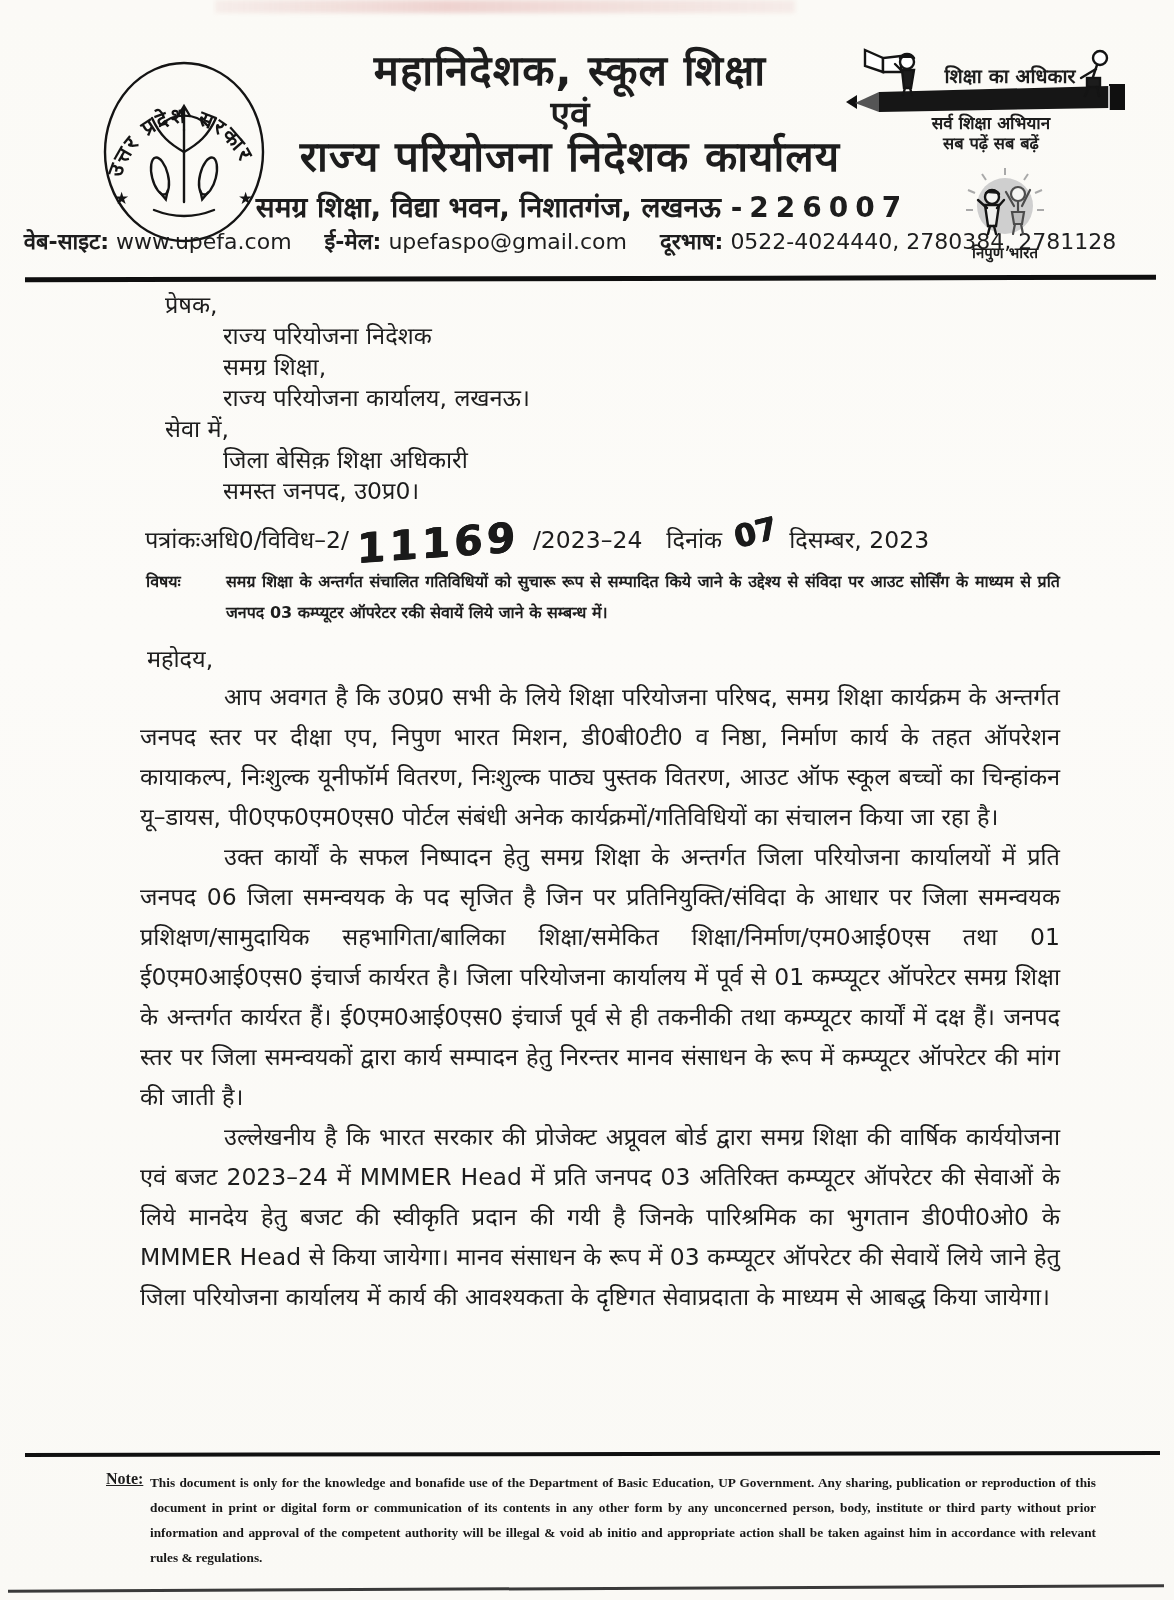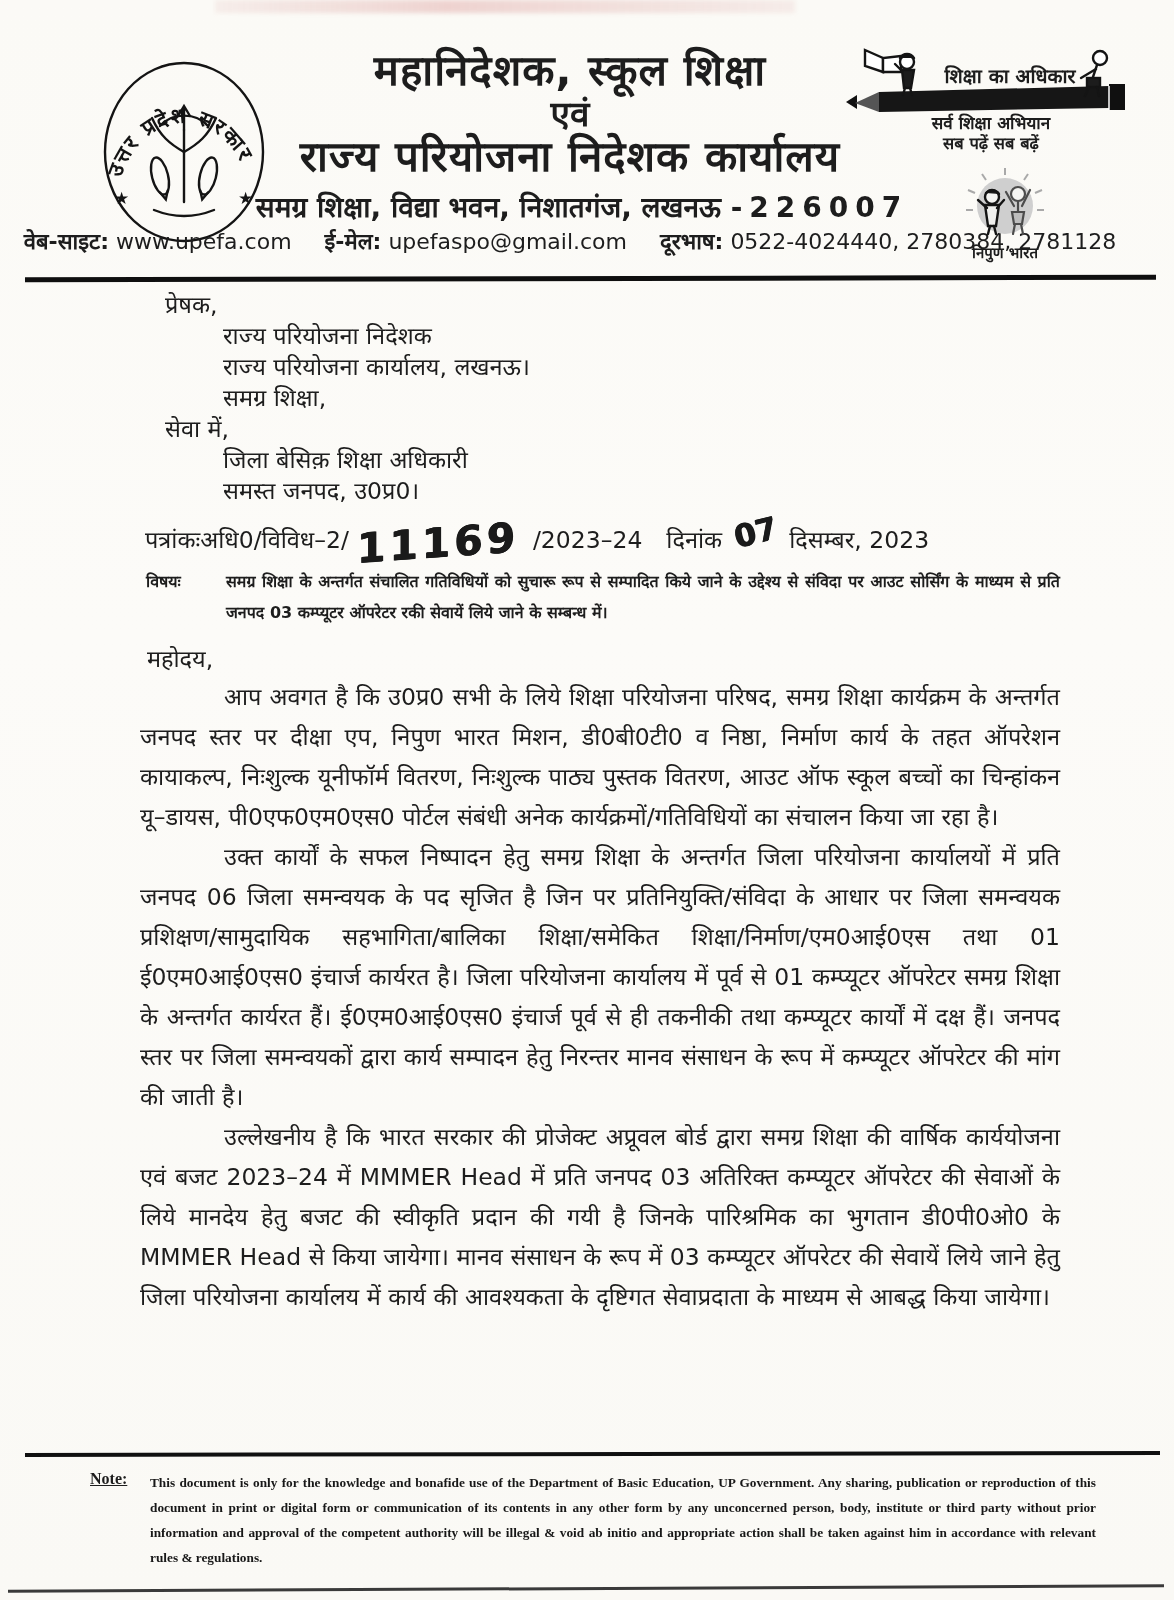--- a/index.html
+++ b/index.html
@@ -50,21 +50,21 @@
   .subject { position:relative; padding-left:86px; margin-top:8px; font-weight:700;
     line-height:31px; text-align:justify; font-size:16px; }
   .subject-label { position:absolute; left:6px; top:0; }
   .salutation { margin-left:7px; margin-top:13px; line-height:36px; }
   .para { margin:0; text-indent:84px; text-align:justify; }
   
   .rule-note { position:absolute; top:1452px; left:25px; right:14px; height:4px;
     background:#101010; transform:rotate(-0.1deg); }
   .note { position:absolute; top:1470px; left:90px; right:78px;
     font-family:"Liberation Serif", serif; font-weight:700; }
-  .note-label { position:absolute; left:0; top:0; font-size:16px; text-decoration:underline; }
+  .note-label { position:absolute; left:16px; top:0; font-size:16px; text-decoration:underline; }
   .note-text { margin-left:60px; font-size:13.3px; line-height:25px; text-align:justify; color:#181818; }
   .rule-bottom { position:absolute; top:1587px; left:8px; right:10px; height:2.5px;
     background:#3a3a3a; transform:rotate(-0.28deg); }
   svg .ln { stroke:#141414; fill:none; stroke-width:2.4; stroke-linecap:round; }
 </style>
 </head>
 <body>
 
 <div class="page">
 
@@ -175,22 +175,22 @@
     </svg>
     <div class="nipun-caption">निपुण भारत</div>
   </div>
 
   <div class="rule-thick"></div>
 
   <div class="letter">
 
     <div class="blk-label">प्रेषक,</div>
     <div class="addr">राज्य परियोजना निदेशक</div>
+    <div class="addr">समग्र शिक्षा,</div>
     <div class="addr">राज्य परियोजना कार्यालय, लखनऊ।</div>
-    <div class="addr">समग्र शिक्षा,</div>
 
     <div class="blk-label">सेवा में,</div>
     <div class="addr">जिला बेसिक़ शिक्षा अधिकारी</div>
     <div class="addr">समस्त जनपद, उ0प्र0।</div>
 
     <div class="ref-line">
       <span>पत्रांकःअधि0/विविध–2/</span>
       <span class="hw hw-number">11169</span>
       <span class="ref-mid">/2023–24</span>
       <span class="ref-datelabel">दिनांक</span>

